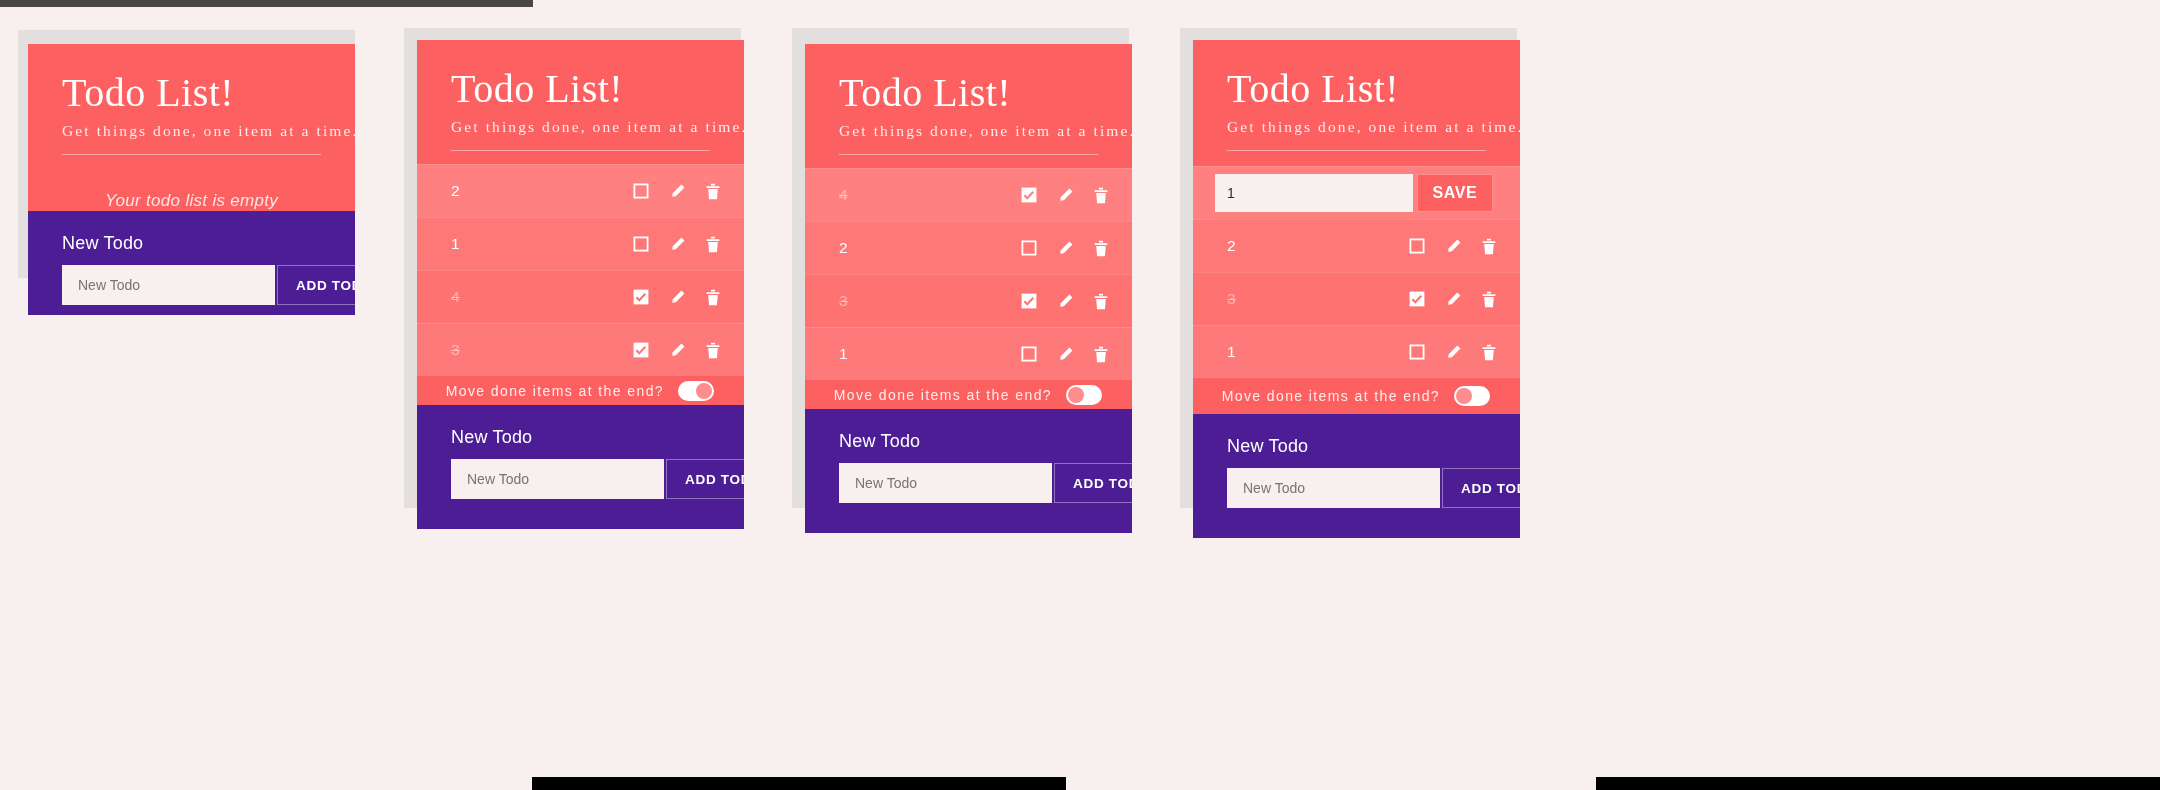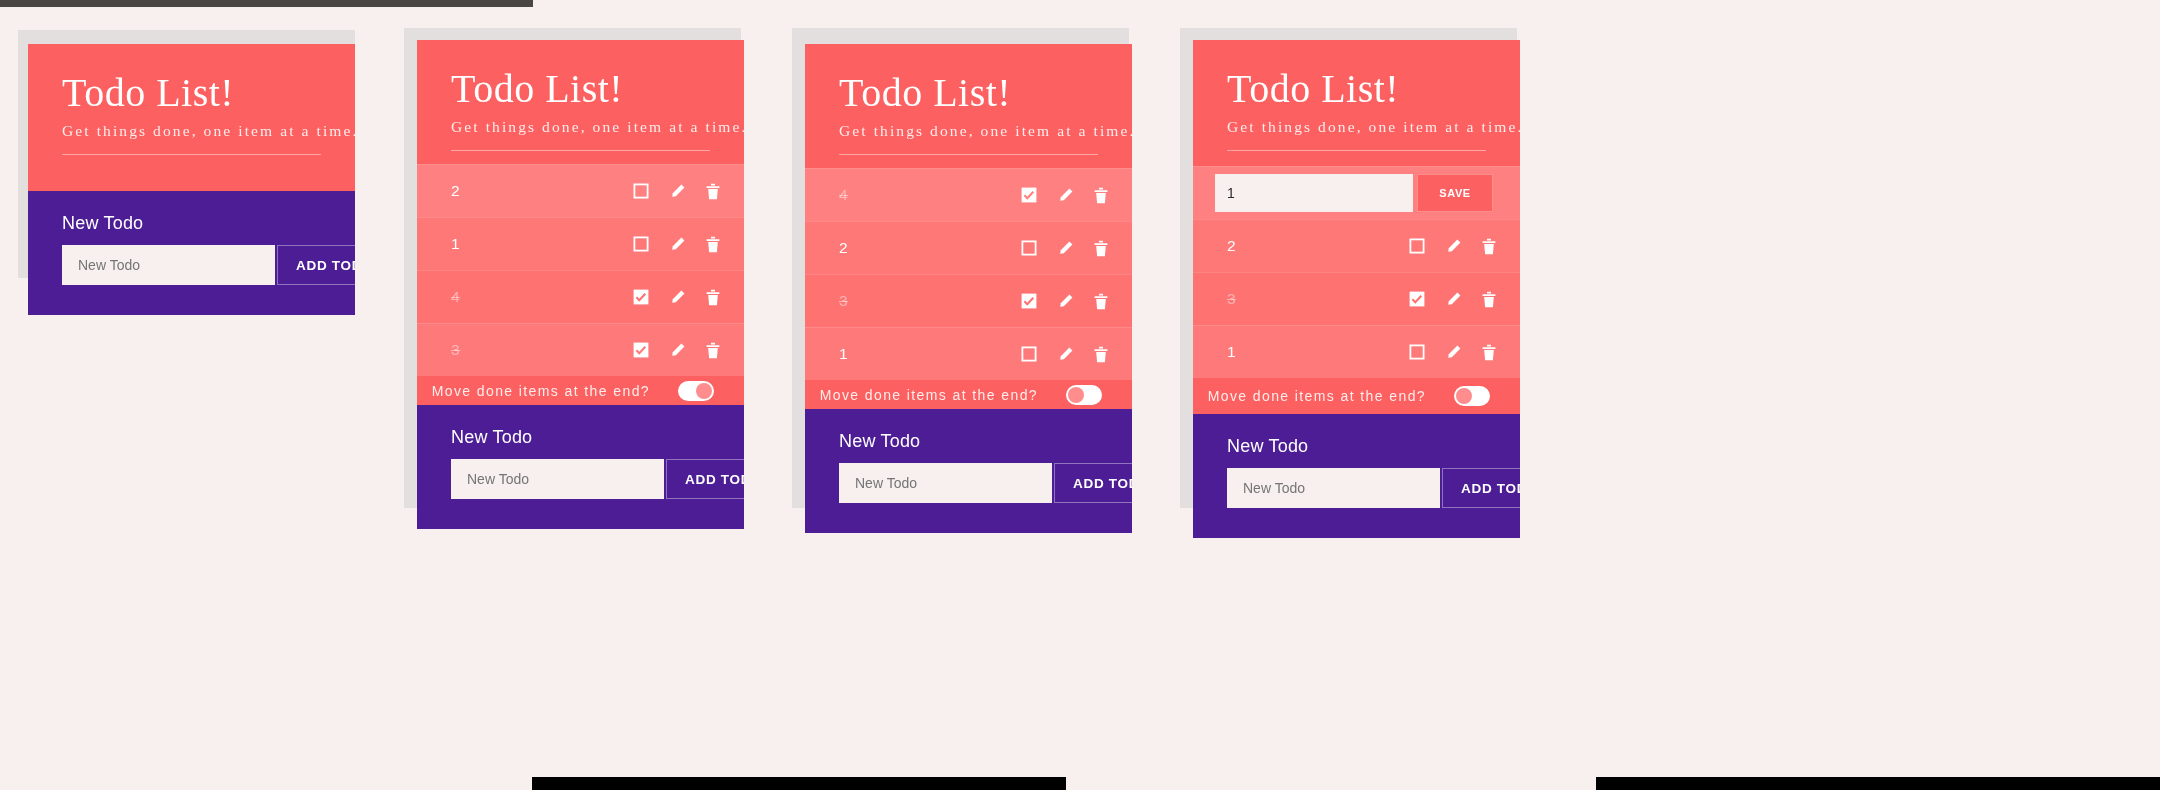--- a/index.html
+++ b/index.html
@@ -116,36 +116,36 @@
     font-family: "Liberation Sans", sans-serif;
     outline: none;
   }
   .save-btn {
     height: 38px;
     min-width: 76px;
     margin-left: 4px;
     background: #fc6060;
     border: 1px solid rgba(255,255,255,0.28);
     color: #fff;
-    font-size: 11px;
+    font-size: 16px;
     font-weight: bold;
     letter-spacing: 0.6px;
     cursor: pointer;
     font-family: "Liberation Sans", sans-serif;
   }
 
   
   .toggle-strip {
     display: flex;
     align-items: center;
     justify-content: flex-end;
     padding: 0 30px 0 0;
     height: 52px;
     background: #fc6060;
-    gap: 28px;
+    gap: 14px;
   }
   .toggle-label {
     color: #ffeceb;
     font-size: 14px;
     letter-spacing: 1.4px;
     white-space: nowrap;
   }
   .switch {
     width: 36px; height: 20px;
     border-radius: 10px;
@@ -211,20 +211,21 @@
   <div class="devbar bot-right"></div>
 
   <div class="shell" style="left:0px; top:0px; width:520px; height:790px;">
     <div class="shadow-card" style="left:18px; top:30px; width:337px; height:248px;"></div>
     <div class="card" style="left:28px; top:44px; width:327px; height:271px;">
       <div class="card-head">
         <h1 class="title">Todo List!</h1>
         <p class="subtitle">Get things done, one item at a time.</p>
         <div class="divider"></div>
       </div>
+      <div class="empty-msg">Your todo list is empty</div>
       <div class="spacer"></div>
       <div class="new-todo">
         <div class="new-todo-label">New Todo</div>
         <div class="new-todo-controls">
           <input class="new-todo-input" type="text" placeholder="New Todo" style="">
           <button class="add-btn">ADD TODO</button>
         </div>
       </div>
     </div>
   </div>

